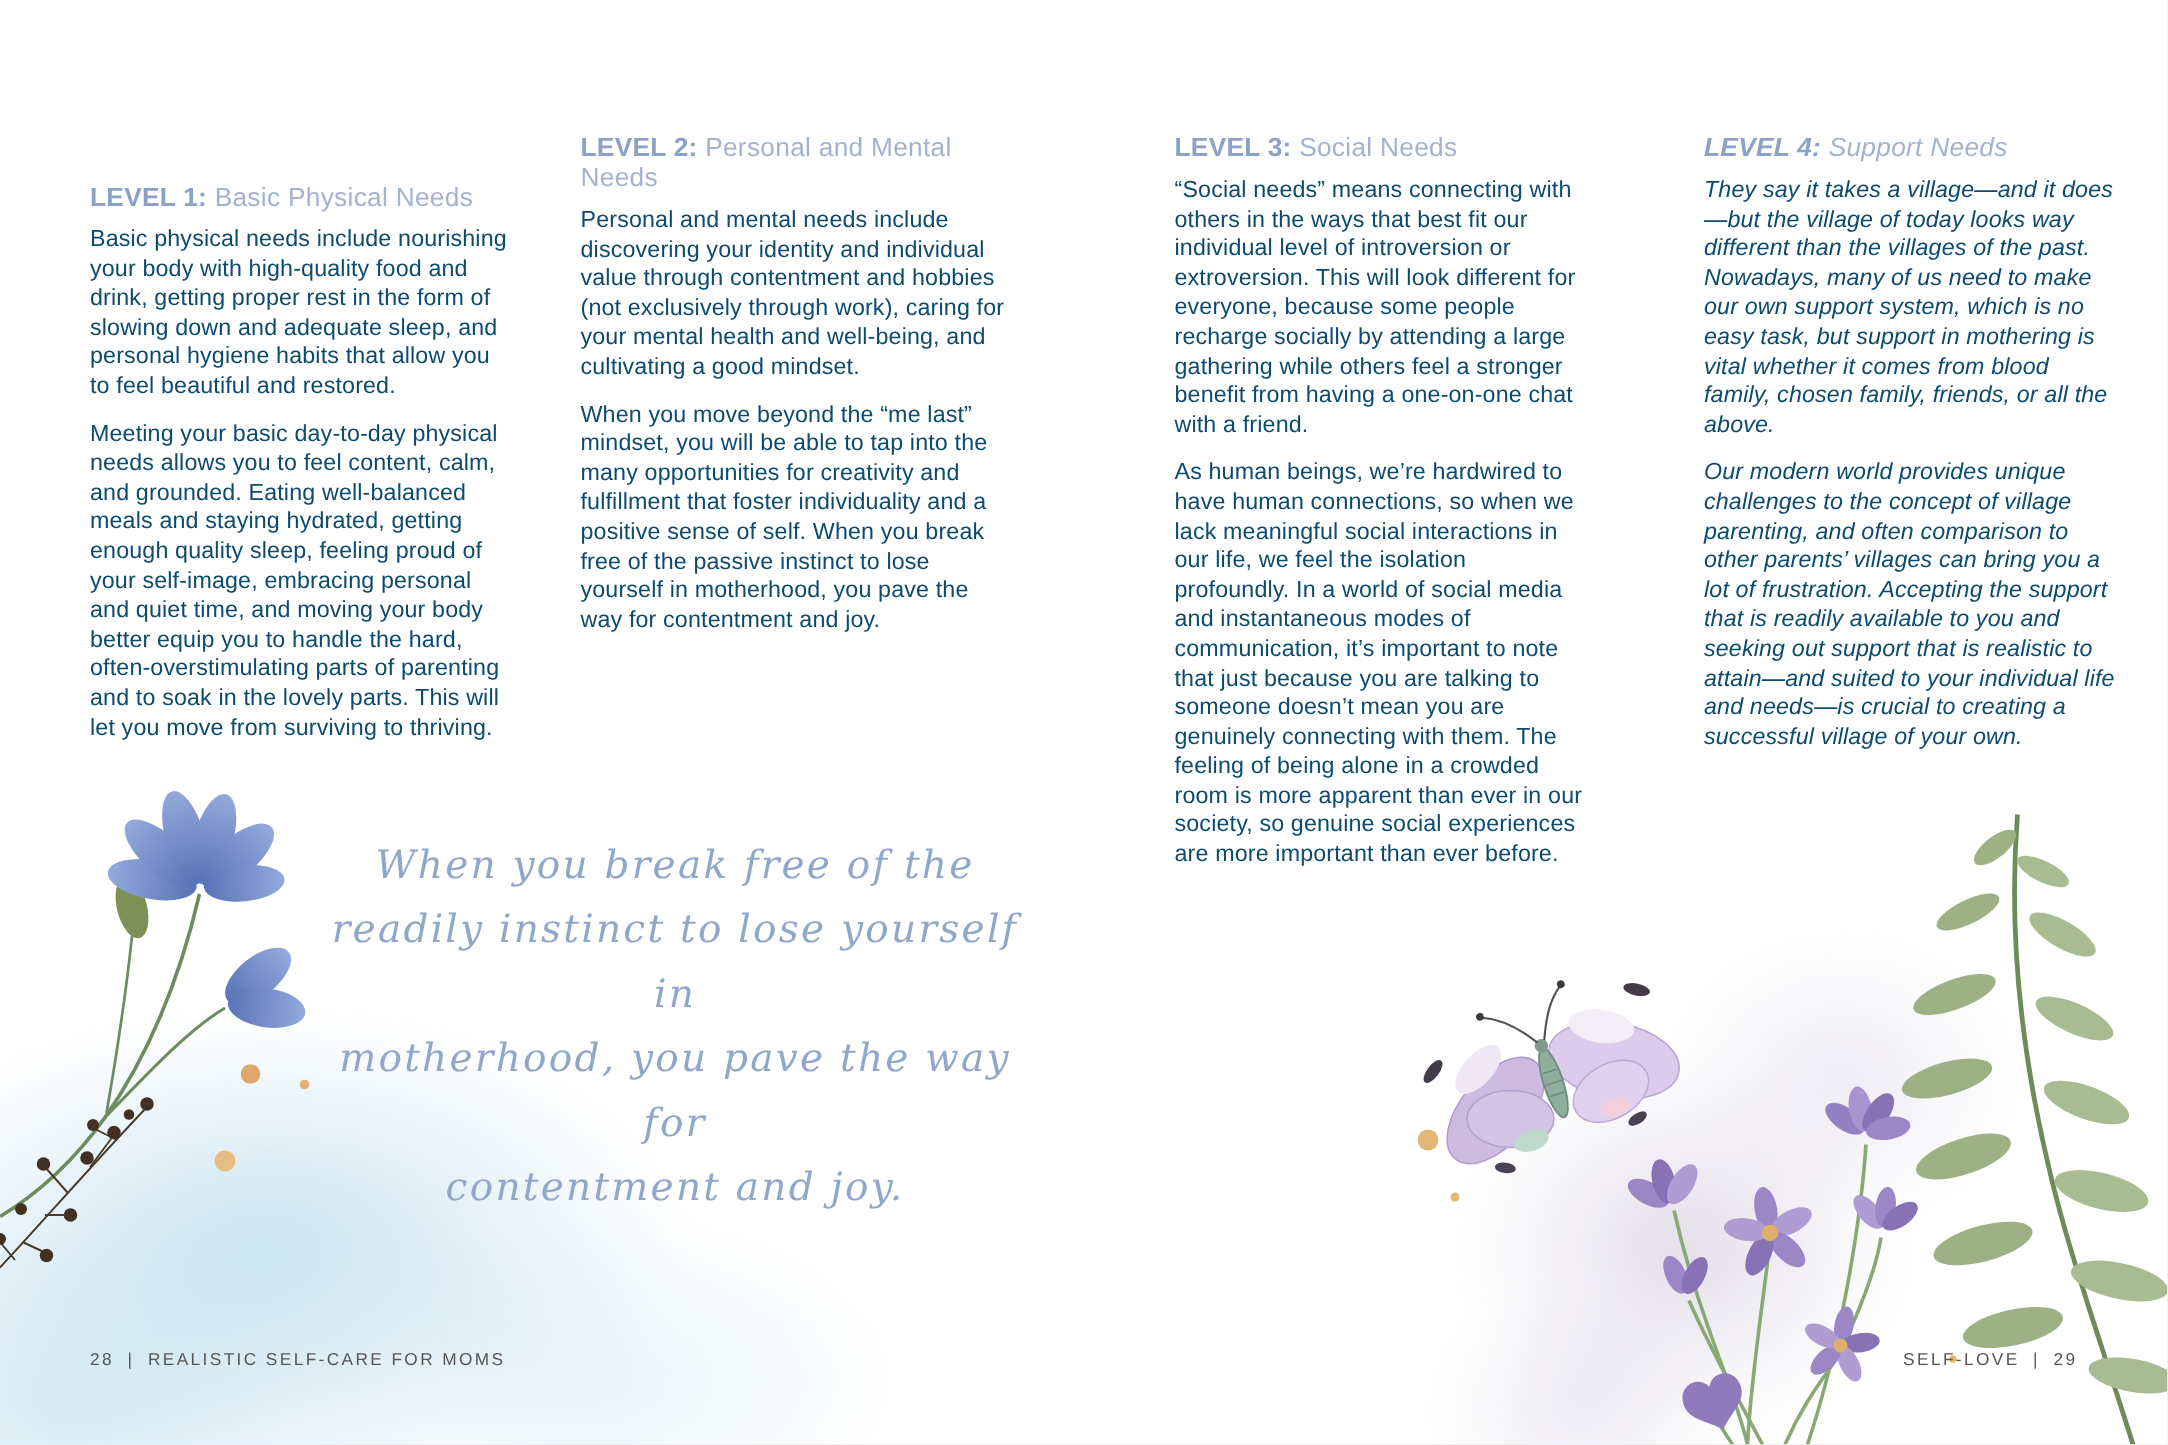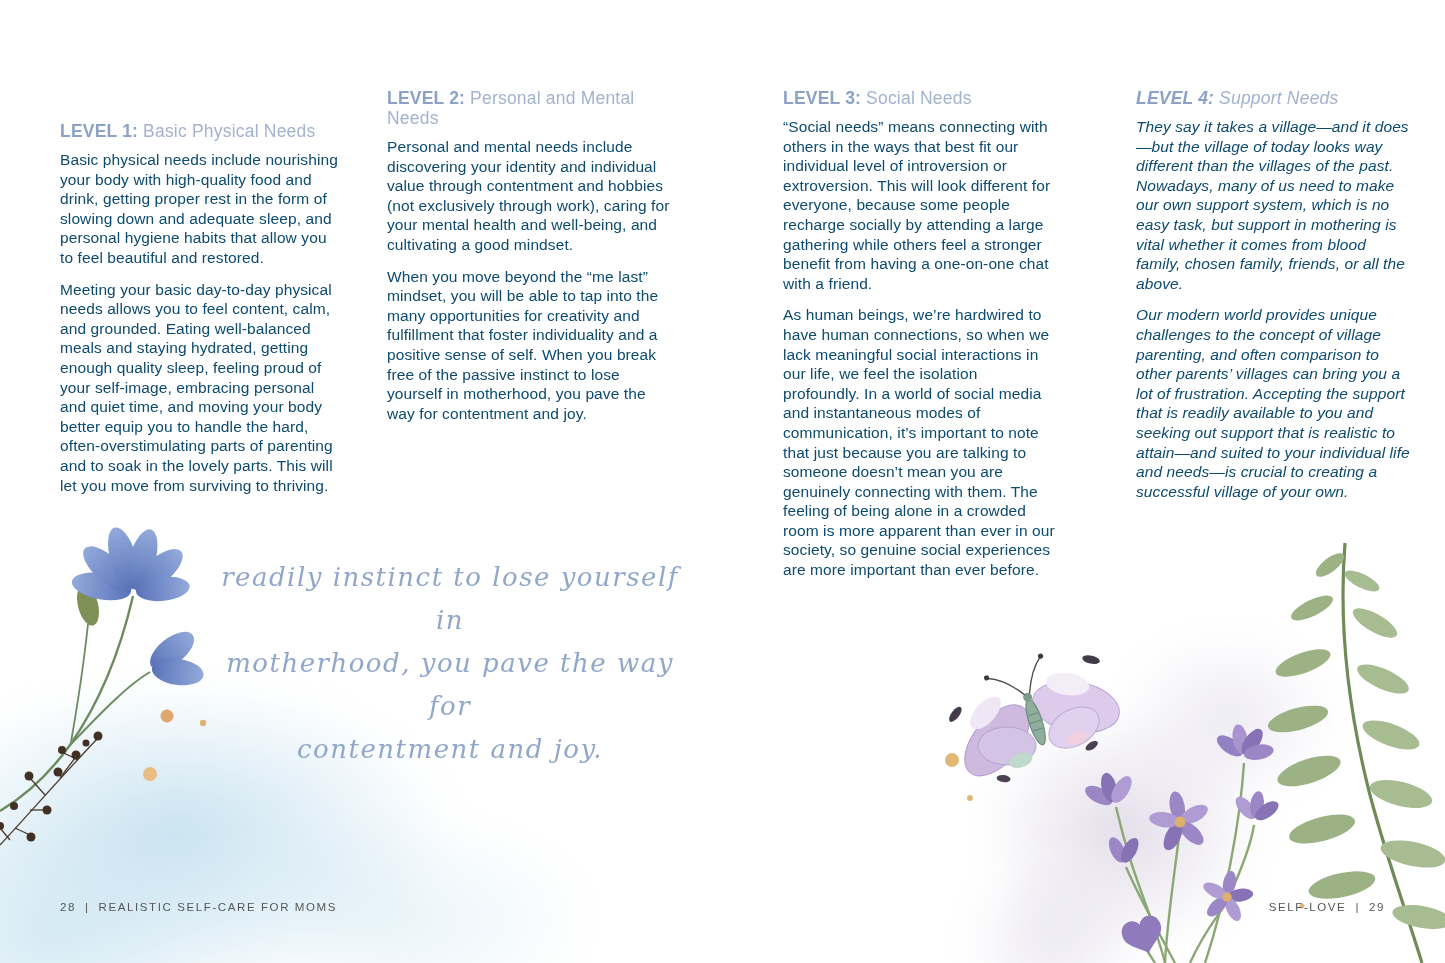--- a/index.html
+++ b/index.html
@@ -243,20 +243,21 @@
       <ellipse cx="47" cy="258" rx="33" ry="12" transform="rotate(-18 47 258)"></ellipse>
       <ellipse cx="139" cy="281" rx="32" ry="12" transform="rotate(14 139 281)" fill="#a8bc92"></ellipse>
       <ellipse cx="60" cy="316" rx="34" ry="12" transform="rotate(-15 60 316)"></ellipse>
       <ellipse cx="151" cy="341" rx="33" ry="12" transform="rotate(12 151 341)" fill="#a8bc92"></ellipse>
       <ellipse cx="80" cy="372" rx="34" ry="12" transform="rotate(-12 80 372)"></ellipse>
       <ellipse cx="160" cy="404" rx="30" ry="11" transform="rotate(10 160 404)" fill="#a8bc92"></ellipse>
     </g>
   </svg>
 
   <div class="quote">
+    <div>When you break free of the</div>
     <div>readily instinct to lose yourself in</div>
     <div>motherhood, you pave the way for</div>
     <div>contentment and joy.</div>
   </div>
 
   <div class="col" id="col1">
     <h3>
       <span class="lvl">LEVEL 1:</span><span class="ttl">Basic Physical Needs</span>
     </h3>
     <p>Basic physical needs include nourishing your body with high-quality food and drink, getting proper rest in the form of slowing down and adequate sleep, and personal hygiene habits that allow you to feel beautiful and restored.</p>

